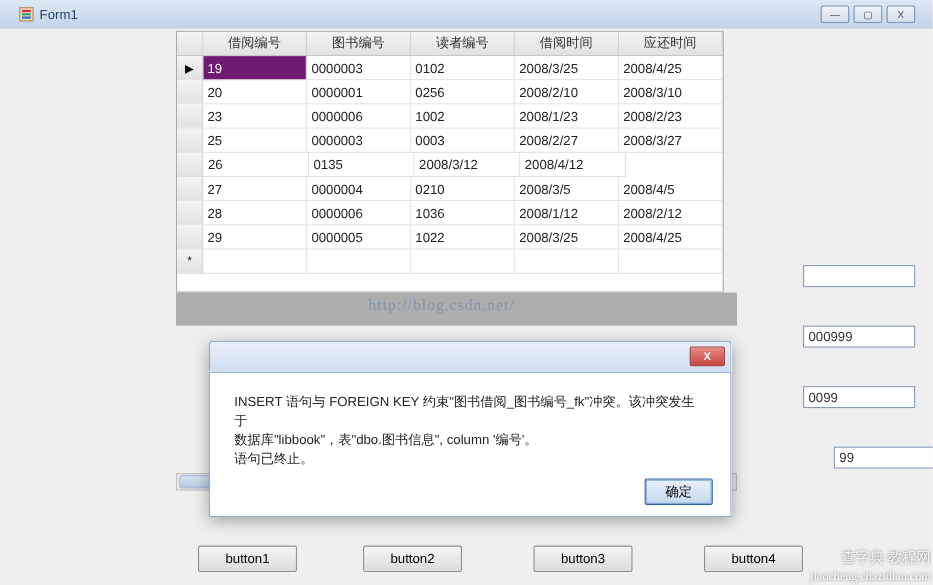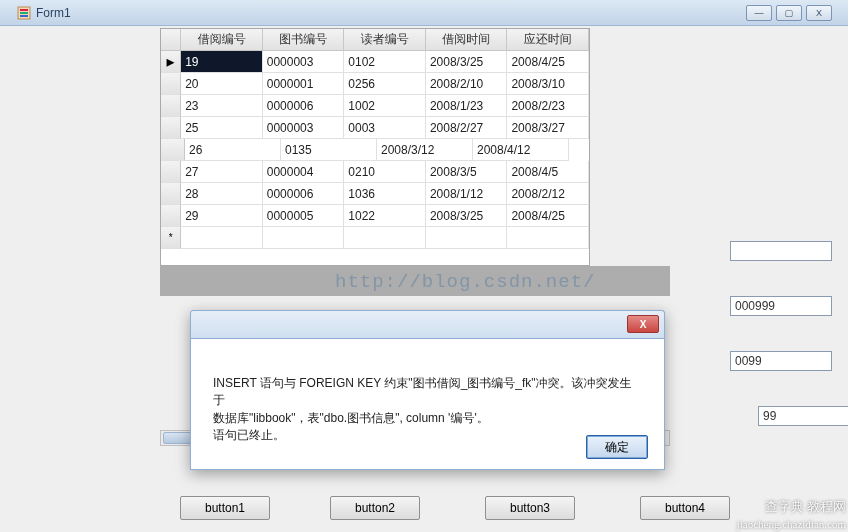--- a/index.html
+++ b/index.html
@@ -6,46 +6,46 @@
 body { background: #fff; width: 848px; height: 532px; overflow: hidden; position: relative; }
 
 .titlebar { height: 26px; background: linear-gradient(#dce8f4, #c2d4e8); border-bottom: 1px solid #9db6d4; display: flex; align-items: center; padding: 0 16px; }
 .titlebar .app-icon { width: 16px; height: 16px; margin-right: 4px; display: inline-flex; align-items: center; justify-content: center; }
 .titlebar .title-text { font-size: 12px; color: #2b4465; flex: 1; }
 .winbtns { display: flex; gap: 4px; }
 .winbtn { width: 26px; height: 16px; border: 1px solid #7d95b5; background: linear-gradient(#f0f5fb,#d2dde9); font-size: 9px; display: flex; align-items: center; justify-content: center; color: #3a506b; cursor: pointer; border-radius: 2px; }
 
 .client { position: absolute; top: 26px; left: 0; right: 0; bottom: 0; background: #efefef; }
 
-.grid-wrap { position: absolute; left: 160px; top: 2px; width: 430px; height: 238px; background: #fff; border: 1px solid #a9a9a9; }
+.grid-wrap { position: absolute; left: 160px; top: 2px; width: 498px; height: 238px; background: #fff; border: 1px solid #a9a9a9; }
 .grid-head { display: flex; height: 22px; }
 .grid-head .rowhead-corner { width: 24px; background: linear-gradient(#f3f3f3,#e2e2e2); border-right: 1px solid #c7c7c7; border-bottom: 1px solid #c7c7c7; }
 .grid-head .colhead { background: linear-gradient(#f3f3f3,#e2e2e2); border-right: 1px solid #c7c7c7; border-bottom: 1px solid #c7c7c7; font-size: 12px; display: flex; align-items: center; justify-content: center; color: #333; }
 .grid-body .grid-row { display: flex; height: 22px; }
 .grid-body .rowhead { width: 24px; background: linear-gradient(#f3f3f3,#e2e2e2); border-right: 1px solid #c7c7c7; border-bottom: 1px solid #e0e0e0; display:flex; align-items:center; justify-content:center; }
 .grid-body .cell { border-right: 1px solid #e0e0e0; border-bottom: 1px solid #e0e0e0; font-size: 12px; padding: 2px 4px; display: flex; align-items: center; color: #222; background:#fff; }
-.grid-body .cell.selected { background: #0f172a; color: #fff; }
+.grid-body .cell.selected { background: #701a75; color: #fff; }
 .c0 { width: 96px; } .c1 { width: 96px; } .c2 { width: 96px; } .c3 { width: 96px; } .c4 { width: 96px; }
 
 .grid-bottom-gray { position:absolute; left:160px; top:240px; width:510px; height:30px; background:#adadad; }
-.watermark { position:absolute; left:335px; top:245px; font-size:19px; color:rgba(80,120,160,0.45); font-family: Liberation Mono, monospace; letter-spacing:1px; }
+.watermark { position:absolute; left:335px; top:245px; font-size:14px; color:rgba(80,120,160,0.45); font-family: Liberation Serif, serif; letter-spacing:1px; }
 
 .hscroll { position:absolute; left:160px; top:404px; width:510px; height:16px; background:#eaeaea; border:1px solid #c0c0c0; display:flex; align-items:center; }
 .hscroll .thumb { width:30px; height:12px; background:linear-gradient(#d8e4f1,#b6c9e0); border:1px solid #9db5d4; margin-left:2px; border-radius:2px; }
 
 .textbox { position:absolute; width:102px; height:20px; border:1px solid #8a9bb0; background:#fff; font-size:12px; padding:2px 4px; color:#333; }
 .tb1 { left:730px; top:215px; } .tb2 { left:730px; top:270px; } .tb3 { left:730px; top:325px; } .tb4 { left:730px; top:380px;margin-left:28px; }
 
 .btn { position:absolute; width:90px; height:24px; border:1px solid #8f8f8f; background:linear-gradient(#f5f5f5,#dcdcdc); font-size:12px; display:flex; align-items:center; justify-content:center; cursor:pointer; border-radius:2px; }
 .b1 { left:180px; top:470px; } .b2 { left:330px; top:470px; } .b3 { left:485px; top:470px; } .b4 { left:640px; top:470px; }
 
 .dialog-mask { position:absolute; left:190px; top:284px; width:475px; height:160px; box-shadow:0 4px 14px rgba(0,0,0,0.35); }
 .dialog-title { height:28px; background:linear-gradient(#e7eef8,#cfdff0); border:1px solid #8faed4; border-bottom:none; position:relative; border-radius:3px 3px 0 0; }
 .dialog-close { position:absolute; right:5px; top:4px; width:32px; height:18px; background:linear-gradient(#e58a87,#c94540); border:1px solid #9c3430; border-radius:2px; display:flex; align-items:center; justify-content:center; color:#fff; font-size:10px; cursor:pointer; font-weight:bold; }
-.dialog-body { height:132px; background:#fff; border:1px solid #8faed4; padding:36px 22px 10px 22px; position:relative; }
+.dialog-body { height:132px; background:#fff; border:1px solid #8faed4; padding:18px 22px 10px 22px; position:relative; }
 .dialog-text { font-size:12px; color:#222; line-height:1.45; }
 .dialog-ok { position:absolute; right:16px; bottom:10px; width:62px; height:24px; border:1px solid #2a62a8; background:linear-gradient(#eaf2fb,#c4d7ee); font-size:12px; display:flex; align-items:center; justify-content:center; cursor:pointer; border-radius:2px; box-shadow:0 0 0 1px #7fa8d6 inset; }
 
 .source-wm { position:absolute; right:2px; bottom:2px; font-size:11px; color:rgba(255,255,255,0.9); text-shadow:0 0 3px #666; font-family: SimSun, serif; text-align: right; }
 .source-wm2 { position:absolute; right:2px; bottom:16px; font-size:13px; color:rgba(255,255,255,0.9); text-shadow:0 0 3px #666; font-family: SimSun, serif; }
 </style>
 </head>
 <body>
 
 <div class="titlebar">

